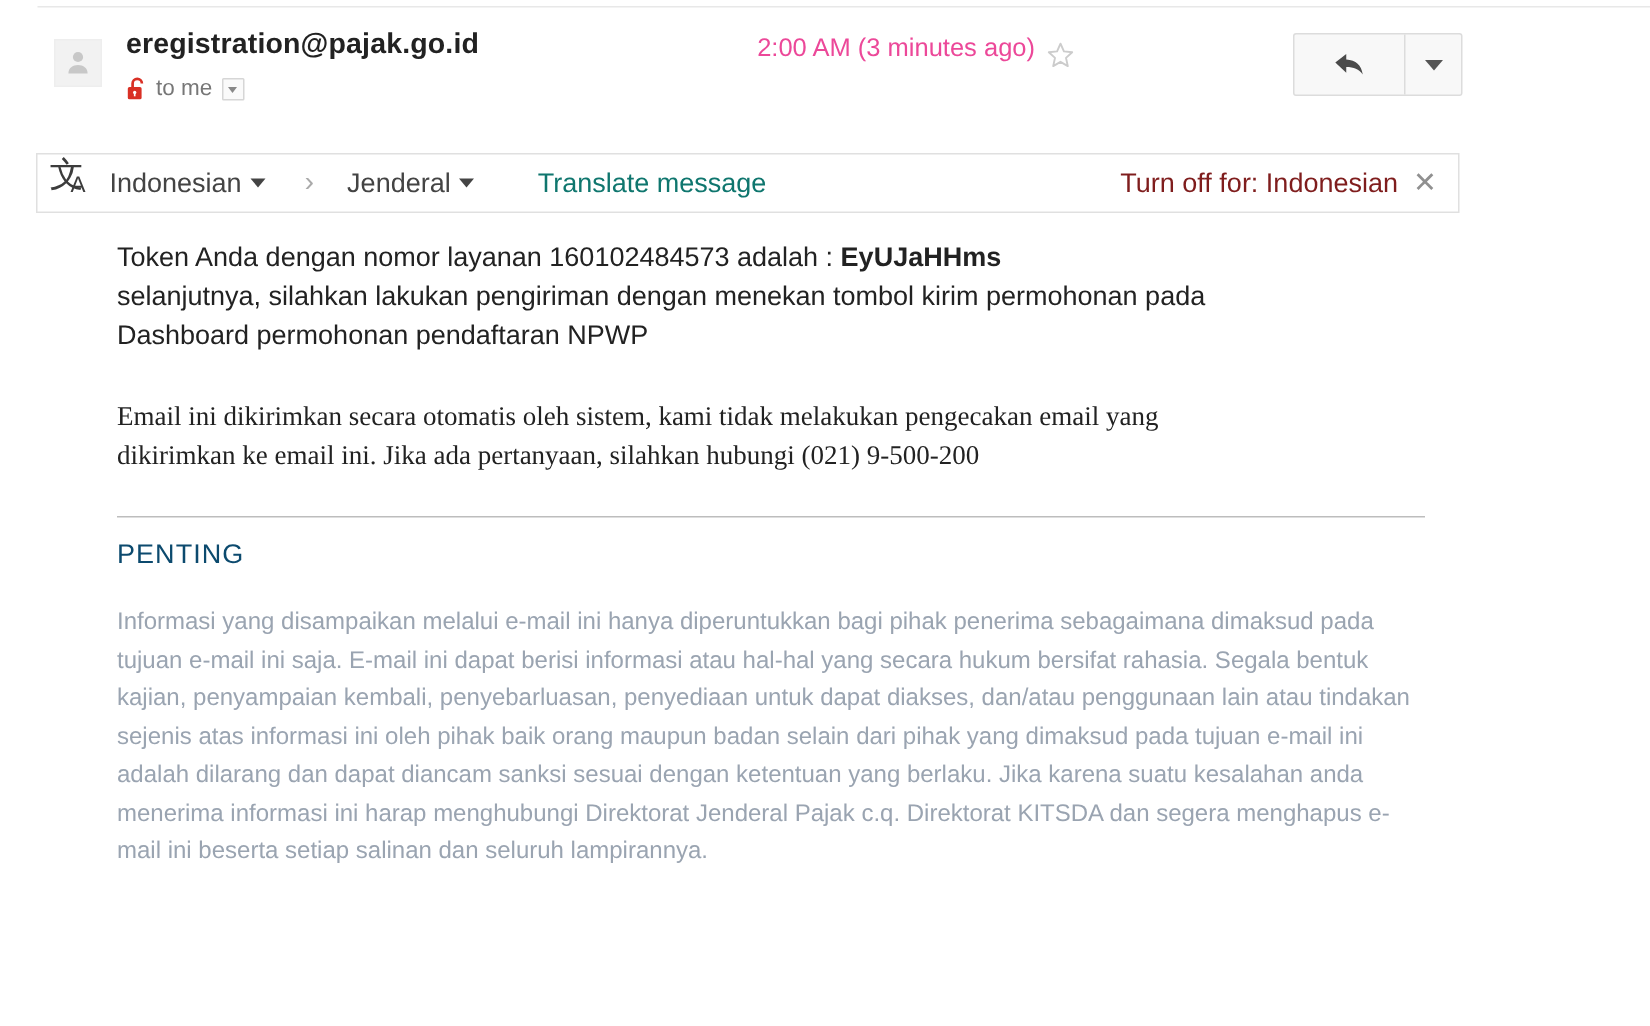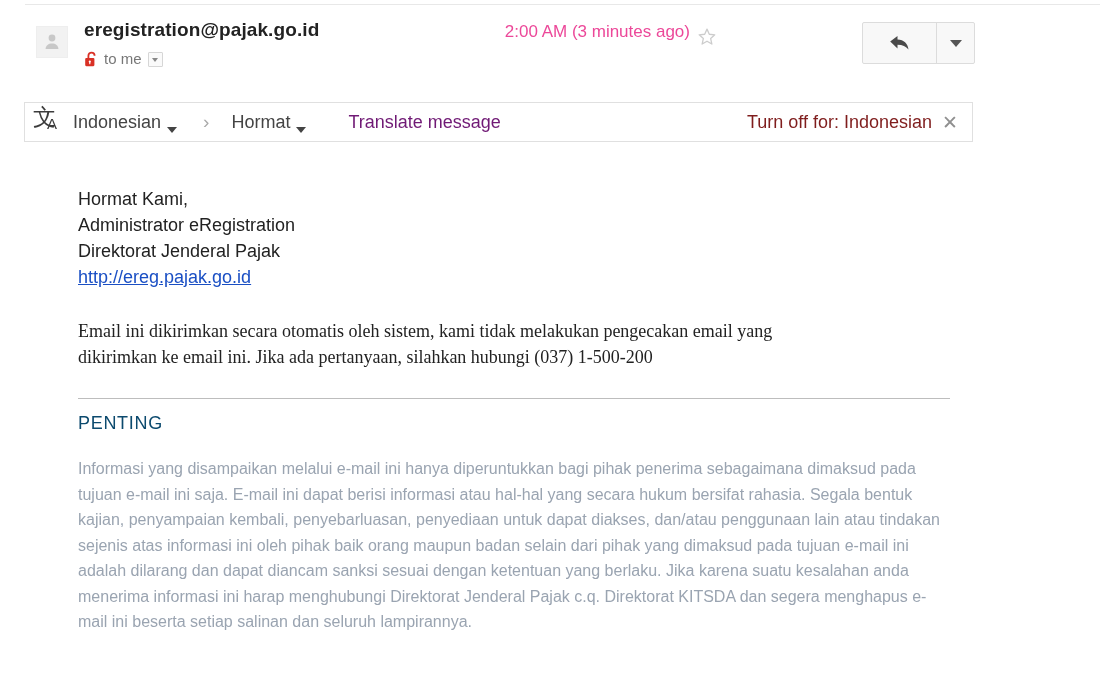--- a/index.html
+++ b/index.html
@@ -173,39 +173,39 @@
     left: 14px; top: 7px;
     font-size: 15px;
     color: #3c3c3c;
     font-weight: normal;
     line-height: 16px;
   }
   .lang-select {
     font-size: 18px;
     color: #444444;
     display: flex;
-    align-items: flex-end;
+    align-items: center;
     white-space: nowrap;
   }
   .lang-select .caret {
     margin-left: 6px;
     border-left: 5px solid transparent;
     border-right: 5px solid transparent;
     border-top: 6px solid #444444;
     display: inline-block;
   }
   .arrow-sep {
     margin: 0 22px 0 26px;
     font-size: 19px;
     color: #aaaaaa;
   }
   .translate-link {
     margin-left: 42px;
     font-size: 18px;
-    color: #701a75;
+    color: #0f766e;
     white-space: nowrap;
     cursor: pointer;
   }
   .turn-off-link {
     position: absolute;
     right: 40px;
     font-size: 18px;
     color: #7f1d1d;
     white-space: nowrap;
     cursor: pointer;
@@ -313,42 +313,41 @@
   </div>
 
   <div class="lang-select">
     <span>Indonesian</span>
     <span class="caret"></span>
   </div>
 
   <span class="arrow-sep">›</span>
 
   <div class="lang-select">
-    <span>Hormat</span>
+    <span>Jenderal</span>
     <span class="caret"></span>
   </div>
 
   <span class="translate-link">Translate message</span>
   <span class="turn-off-link">Turn off for: Indonesian</span>
   <span class="close-x">✕</span>
 </div>
 
 <div class="mail-body">
 
-
-  <div class="para sig">
-    <span>Hormat Kami,</span><br>
-    <span>Administrator eRegistration</span><br>
-    <span>Direktorat Jenderal Pajak</span><br>
-    <a href="#">http://ereg.pajak.go.id</a>
-  </div>
+  <div class="para intro">
+    <span>Token Anda dengan nomor layanan 160102484573 adalah : </span><span class="token">EyUJaHHms</span><br>
+    <span>selanjutnya, silahkan lakukan pengiriman dengan menekan tombol kirim permohonan pada</span><br>
+    <span>Dashboard permohonan pendaftaran NPWP</span>
+  </div>
+
 
   <div class="para auto-note">
     <span>Email ini dikirimkan secara otomatis oleh sistem, kami tidak melakukan pengecakan email yang</span><br>
-    <span>dikirimkan ke email ini. Jika ada pertanyaan, silahkan hubungi (037) 1-500-200</span>
+    <span>dikirimkan ke email ini. Jika ada pertanyaan, silahkan hubungi (021) 9-500-200</span>
   </div>
 
   <div class="divider"></div>
 
   <div class="penting-head">PENTING</div>
 
   <div class="disclaimer">Informasi yang disampaikan melalui e-mail ini hanya diperuntukkan bagi pihak penerima sebagaimana dimaksud pada tujuan e-mail ini saja. E-mail ini dapat berisi informasi atau hal-hal yang secara hukum bersifat rahasia. Segala bentuk kajian, penyampaian kembali, penyebarluasan, penyediaan untuk dapat diakses, dan/atau penggunaan lain atau tindakan sejenis atas informasi ini oleh pihak baik orang maupun badan selain dari pihak yang dimaksud pada tujuan e-mail ini adalah dilarang dan dapat diancam sanksi sesuai dengan ketentuan yang berlaku. Jika karena suatu kesalahan anda menerima informasi ini harap menghubungi Direktorat Jenderal Pajak c.q. Direktorat KITSDA dan segera menghapus e-mail ini beserta setiap salinan dan seluruh lampirannya.</div>
 </div>
 
 </body></html>

